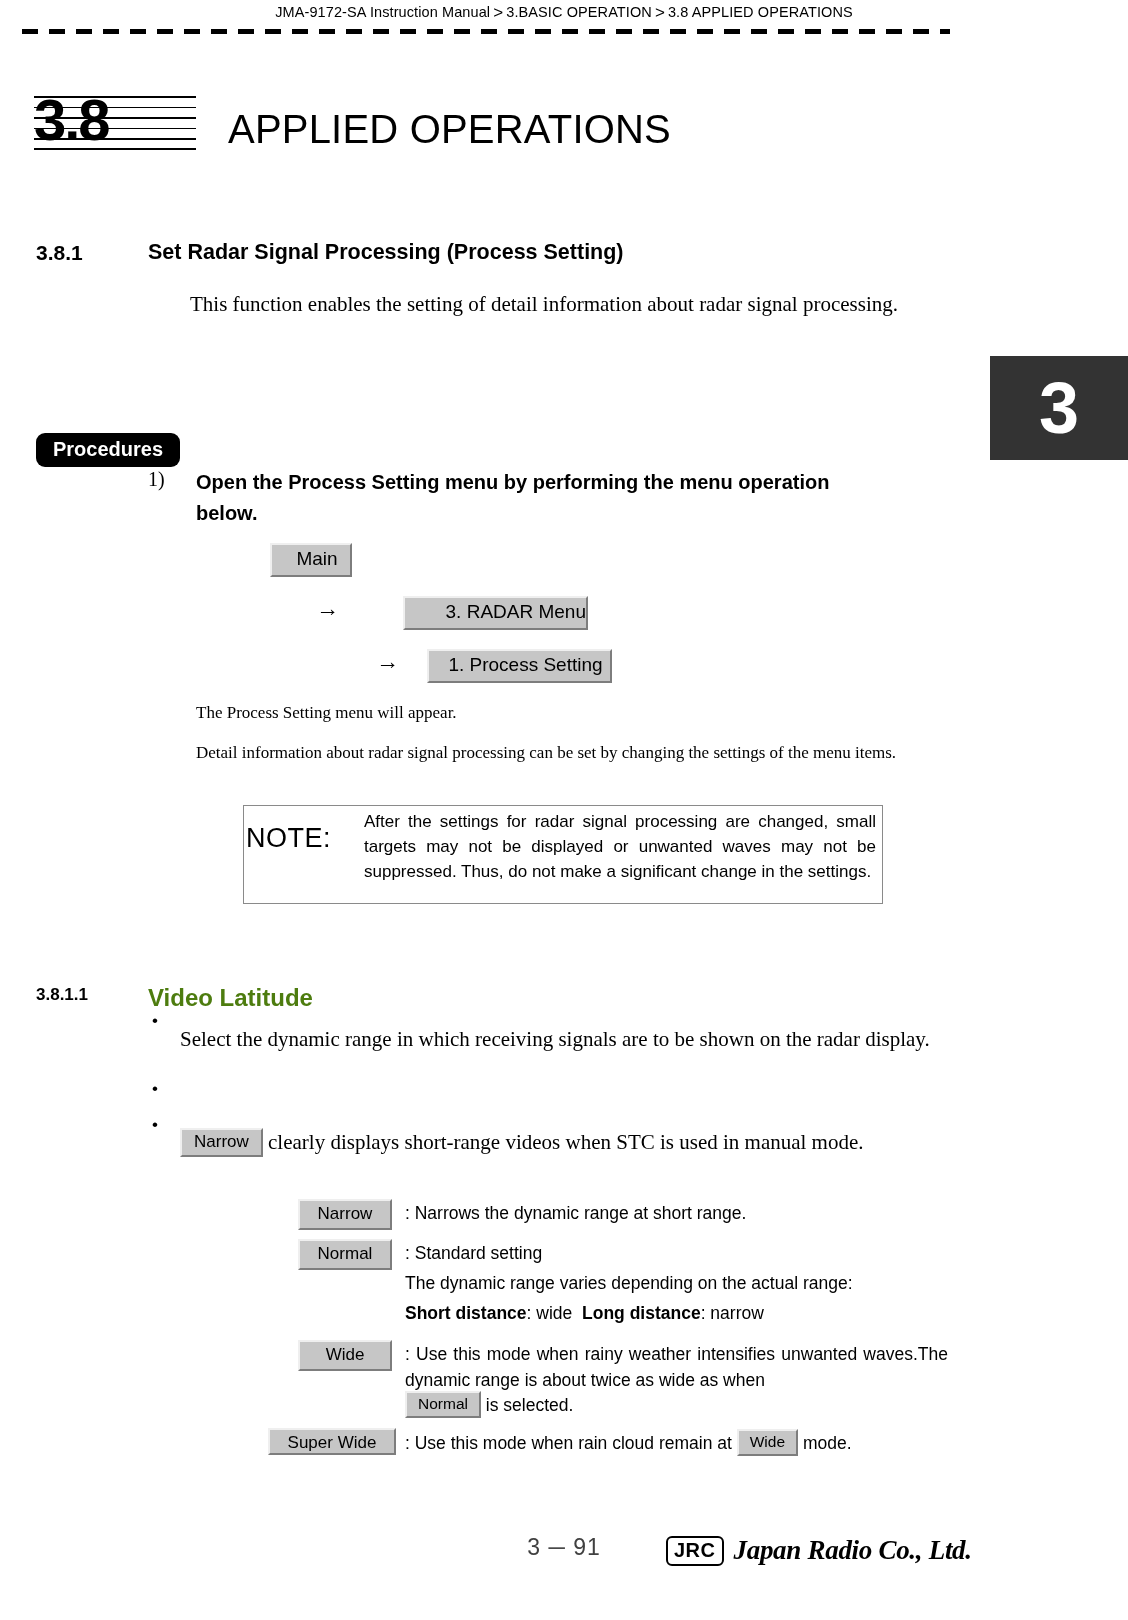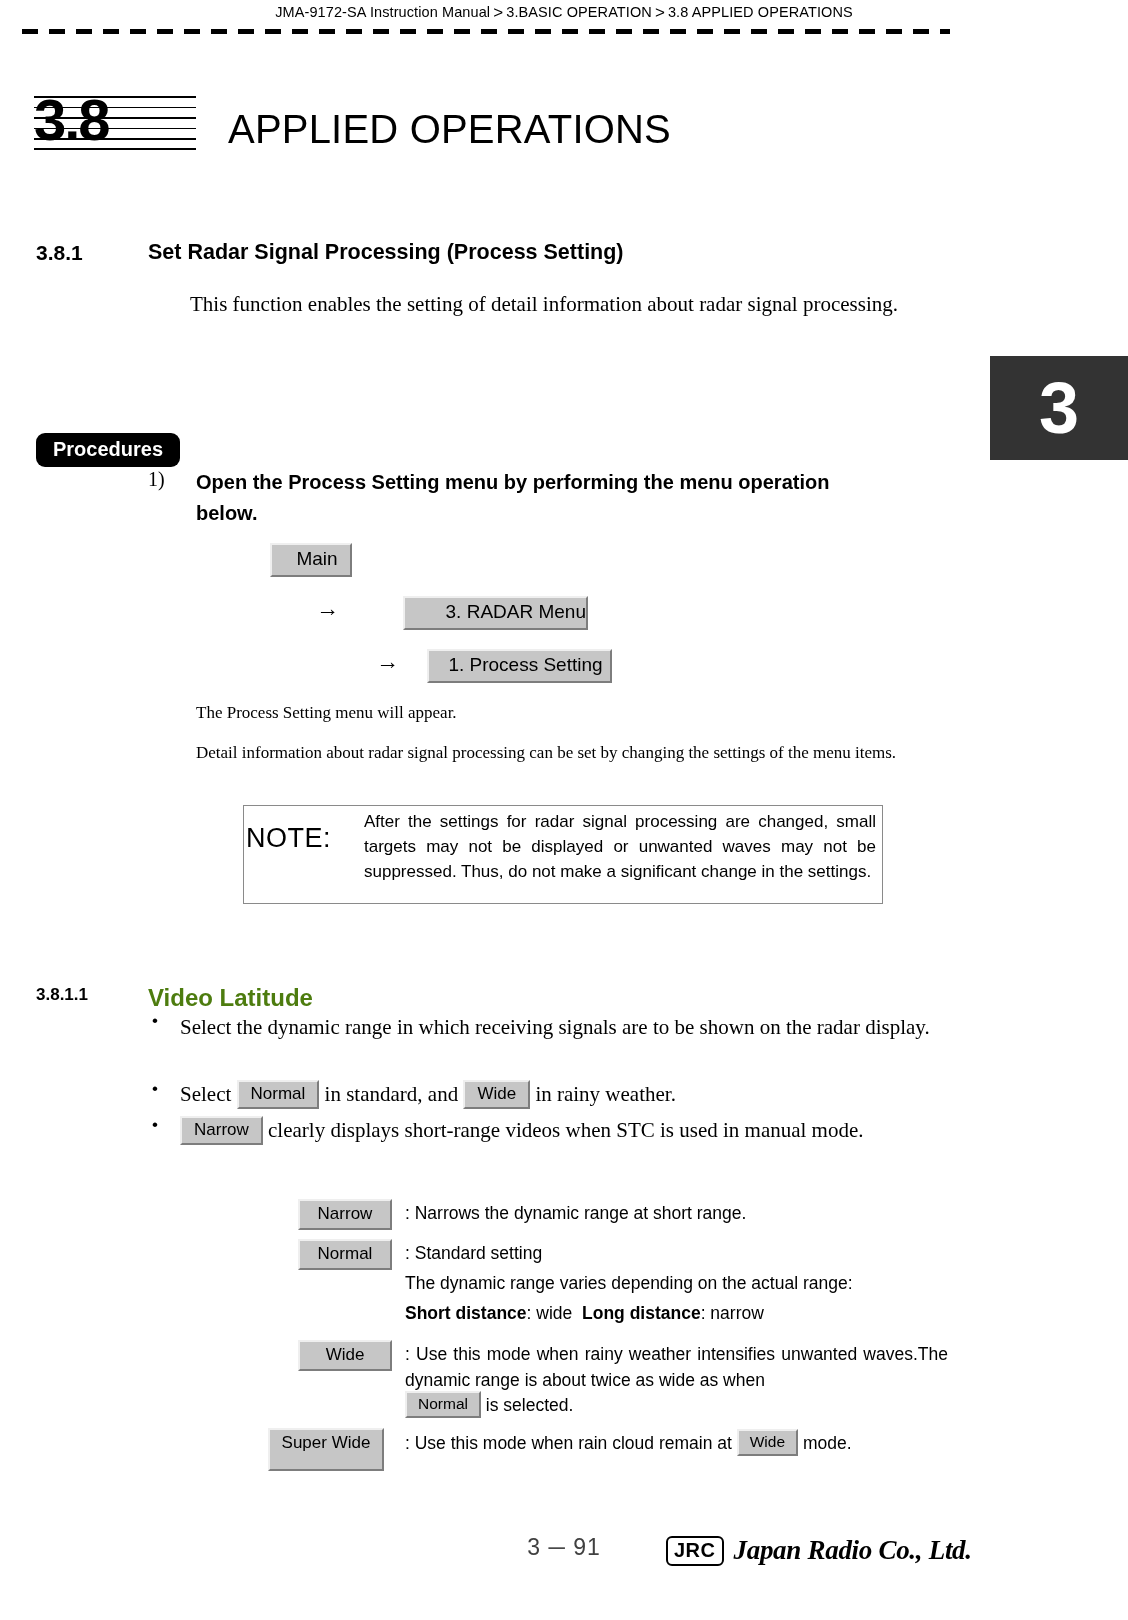--- a/index.html
+++ b/index.html
@@ -251,20 +251,21 @@
     text-justify: inter-word;
   }
 
   
   .bullet-row {
     position: absolute;
     font-family: "Liberation Serif", serif;
     font-size: 21px;
     line-height: 31px;
     color: #000;
+    margin-top: 12px;
   }
   .bullet-dot {
     position: absolute;
     font-family: "Liberation Sans", sans-serif;
     font-size: 17px;
     color: #000;
   }
 
   
   .def-btn {
@@ -368,23 +369,20 @@
   <div class="note-label">NOTE:</div>
   <div class="note-text">After the settings for radar signal processing are changed, small targets may not be displayed or unwanted waves may not be suppressed. Thus, do not make a significant change in the settings.</div>
 
   <div class="h4-num" style="left:36px; top:985px;">3.8.1.1</div>
   <div class="h4-text" style="left:148px; top:984px;">Video Latitude</div>
 
   <div class="bullet-dot" style="left:152px; top:1011px;">•</div>
   <div class="bullet-row" style="left:180px; top:1012px; width:756px;">Select the dynamic range in which receiving signals are to be shown on the radar display.</div>
 
   <div class="bullet-dot" style="left:152px; top:1079px;">•</div>
-  <div class="bullet-row nowrap" style="left:180px; top:1079px;">
-    <span>Select </span><span class="btn3d btn-inline">Normal</span><span> in standard, and </span><span class="btn3d btn-inline">Wide</span><span> in rainy weather.</span>
-  </div>
 
   <div class="bullet-dot" style="left:152px; top:1115px;">•</div>
   <div class="bullet-row" style="left:180px; top:1115px; width:760px;">
     <span class="btn3d btn-inline">Narrow</span><span> clearly displays short-range videos when STC is used in manual mode.</span>
   </div>
 
   <div class="btn3d def-btn" style="left:298px; top:1199px; width:94px; font-size:17px; padding:3px 0 4px 0;">Narrow</div>
   <div class="def-text" style="left:405px; top:1200px; width:545px;">: Narrows the dynamic range at short range.</div>
 
   <div class="btn3d def-btn" style="left:298px; top:1239px; width:94px; font-size:17px; padding:3px 0 4px 0;">Normal</div>
@@ -393,21 +391,21 @@
   <div class="def-text" style="left:405px; top:1300px; width:560px;">
     <b class="strong">Short distance</b><span>: wide&nbsp; </span><b class="strong">Long distance</b><span>: narrow</span>
   </div>
 
   <div class="btn3d def-btn" style="left:298px; top:1340px; width:94px; font-size:17px; padding:3px 0 4px 0;">Wide</div>
   <div class="def-text justified" style="left:405px; top:1341px; width:543px;">: Use this mode when rainy weather intensifies unwanted waves.The dynamic range is about twice as wide as when</div>
   <div class="def-text" style="left:405px; top:1392px;">
     <span class="btn3d btn-inline-sm">Normal</span><span> is selected.</span>
   </div>
 
-  <div class="btn3d def-btn" style="left:268px; top:1428px; width:116px; font-size:17px; padding:3px 0 16px 0;">Super Wide</div>
+  <div class="btn3d def-btn" style="left:268px; top:1428px; width:128px; font-size:17px; padding:3px 0 0 0;">Super Wide</div>
   <div class="def-text nowrap" style="left:405px; top:1430px;">
     <span>: Use this mode when rain cloud remain at </span><span class="btn3d btn-inline-sm">Wide</span><span> mode.</span>
   </div>
 
   <div class="page-number">3 ─ 91</div>
   <div class="jrc-logo">
     <span class="jrc-mark">JRC</span>
     <span class="jrc-name">Japan Radio Co., Ltd.</span>
   </div>
 

